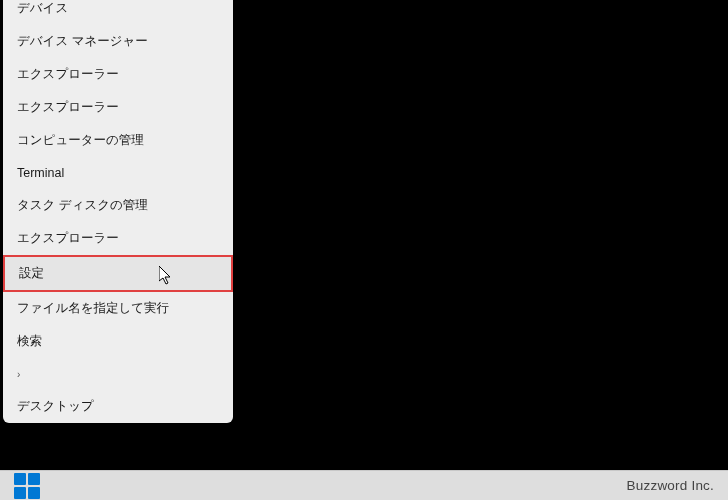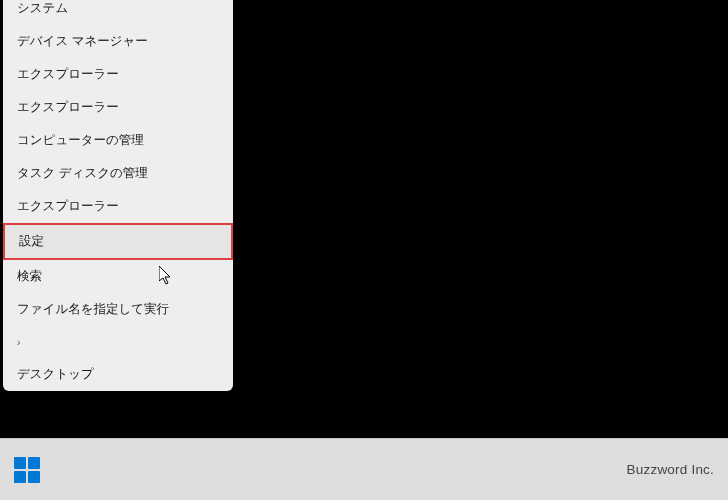--- a/index.html
+++ b/index.html
@@ -49,21 +49,21 @@
     .cursor {
       position: absolute;
       left: 159px;
       top: 266px;
       pointer-events: none;
       z-index: 100;
     }
     .taskbar {
       position: absolute;
       left: 0; right: 0; bottom: 0;
-      height: 62px;
+      height: 30px;
       background: #dedede;
       display: flex;
       align-items: center;
       padding: 0 14px;
       border-top: 1px solid #c8c8c8;
     }
     .start-button {
       width: 26px;
       height: 26px;
       display: grid;
@@ -83,48 +83,51 @@
       letter-spacing: 0.2px;
     }
   </style>
 </head>
 <body>
 
 <div class="desktop"></div>
 
 <div class="context-menu">
   <div class="menu-item">
-    <span>システム</span>
+    <span>デバイス</span>
   </div>
   <div class="menu-item">
     <span>デバイス マネージャー</span>
   </div>
   <div class="menu-item">
     <span>エクスプローラー</span>
   </div>
   <div class="menu-item">
     <span>エクスプローラー</span>
   </div>
   <div class="menu-item">
     <span>コンピューターの管理</span>
   </div>
   <div class="menu-item">
+    <span>Terminal</span>
+  </div>
+  <div class="menu-item">
     <span>タスク ディスクの管理</span>
   </div>
   <div class="menu-item">
     <span>エクスプローラー</span>
   </div>
   <div class="menu-item highlighted">
     <span>設定</span>
   </div>
   <div class="menu-item">
-    <span>検索</span>
+    <span>ファイル名を指定して実行</span>
   </div>
   <div class="menu-item">
-    <span>ファイル名を指定して実行</span>
+    <span>検索</span>
   </div>
   <div class="menu-item">
     <span class="submenu-arrow">›</span>
   </div>
   <div class="menu-item">
     <span>デスクトップ</span>
   </div>
 </div>
 
 <svg class="cursor" width="14" height="20" viewBox="0 0 14 20">

